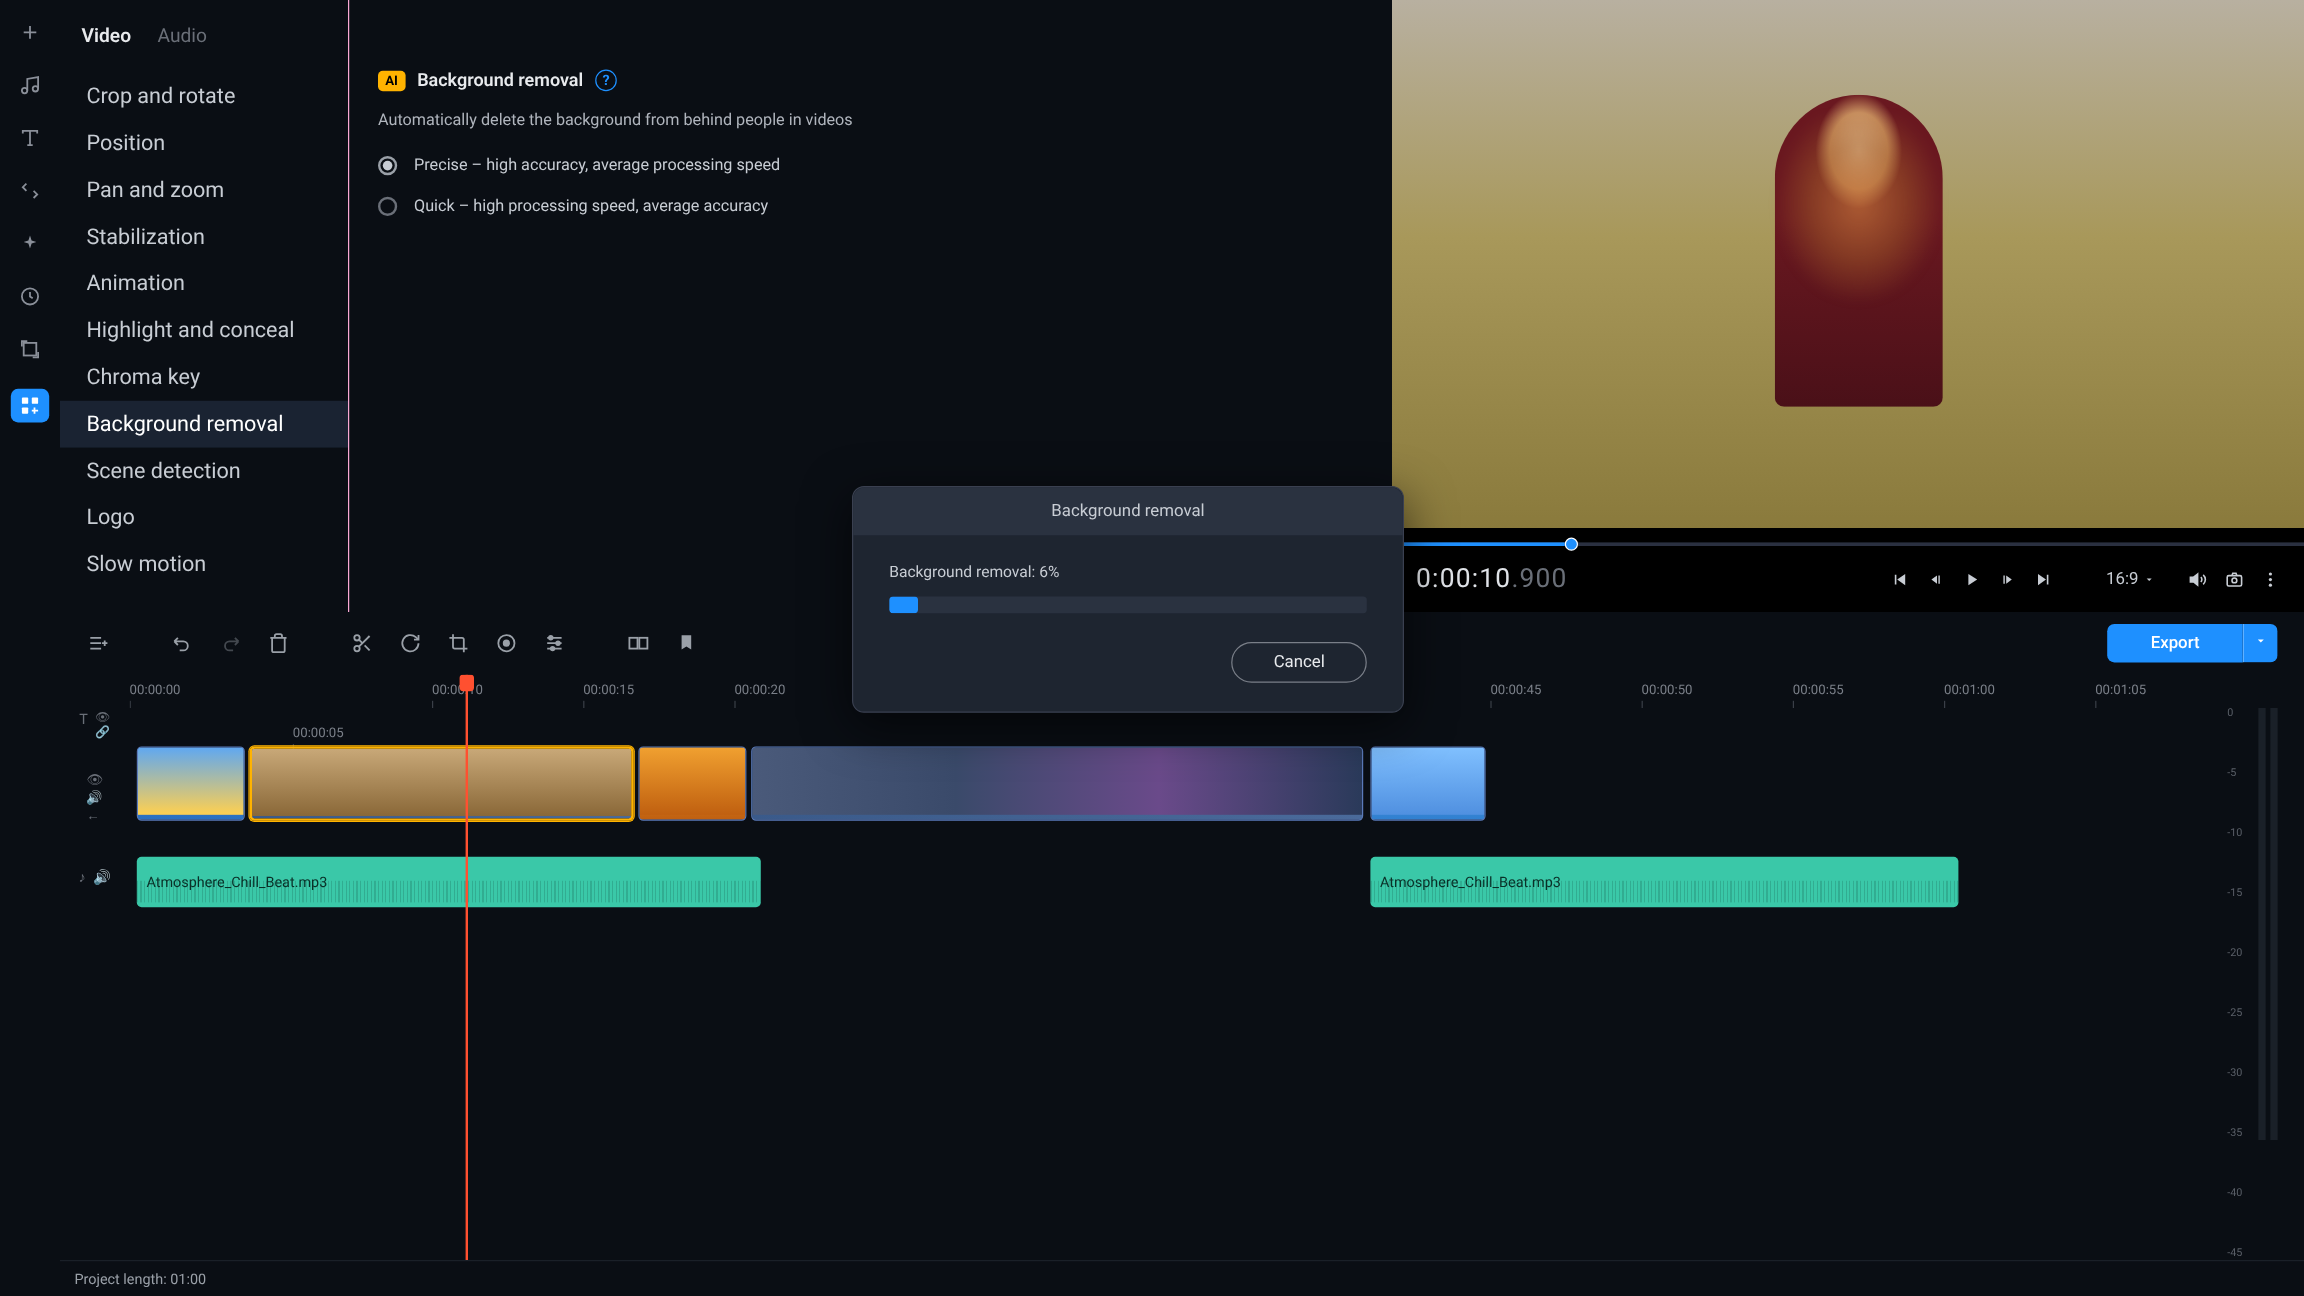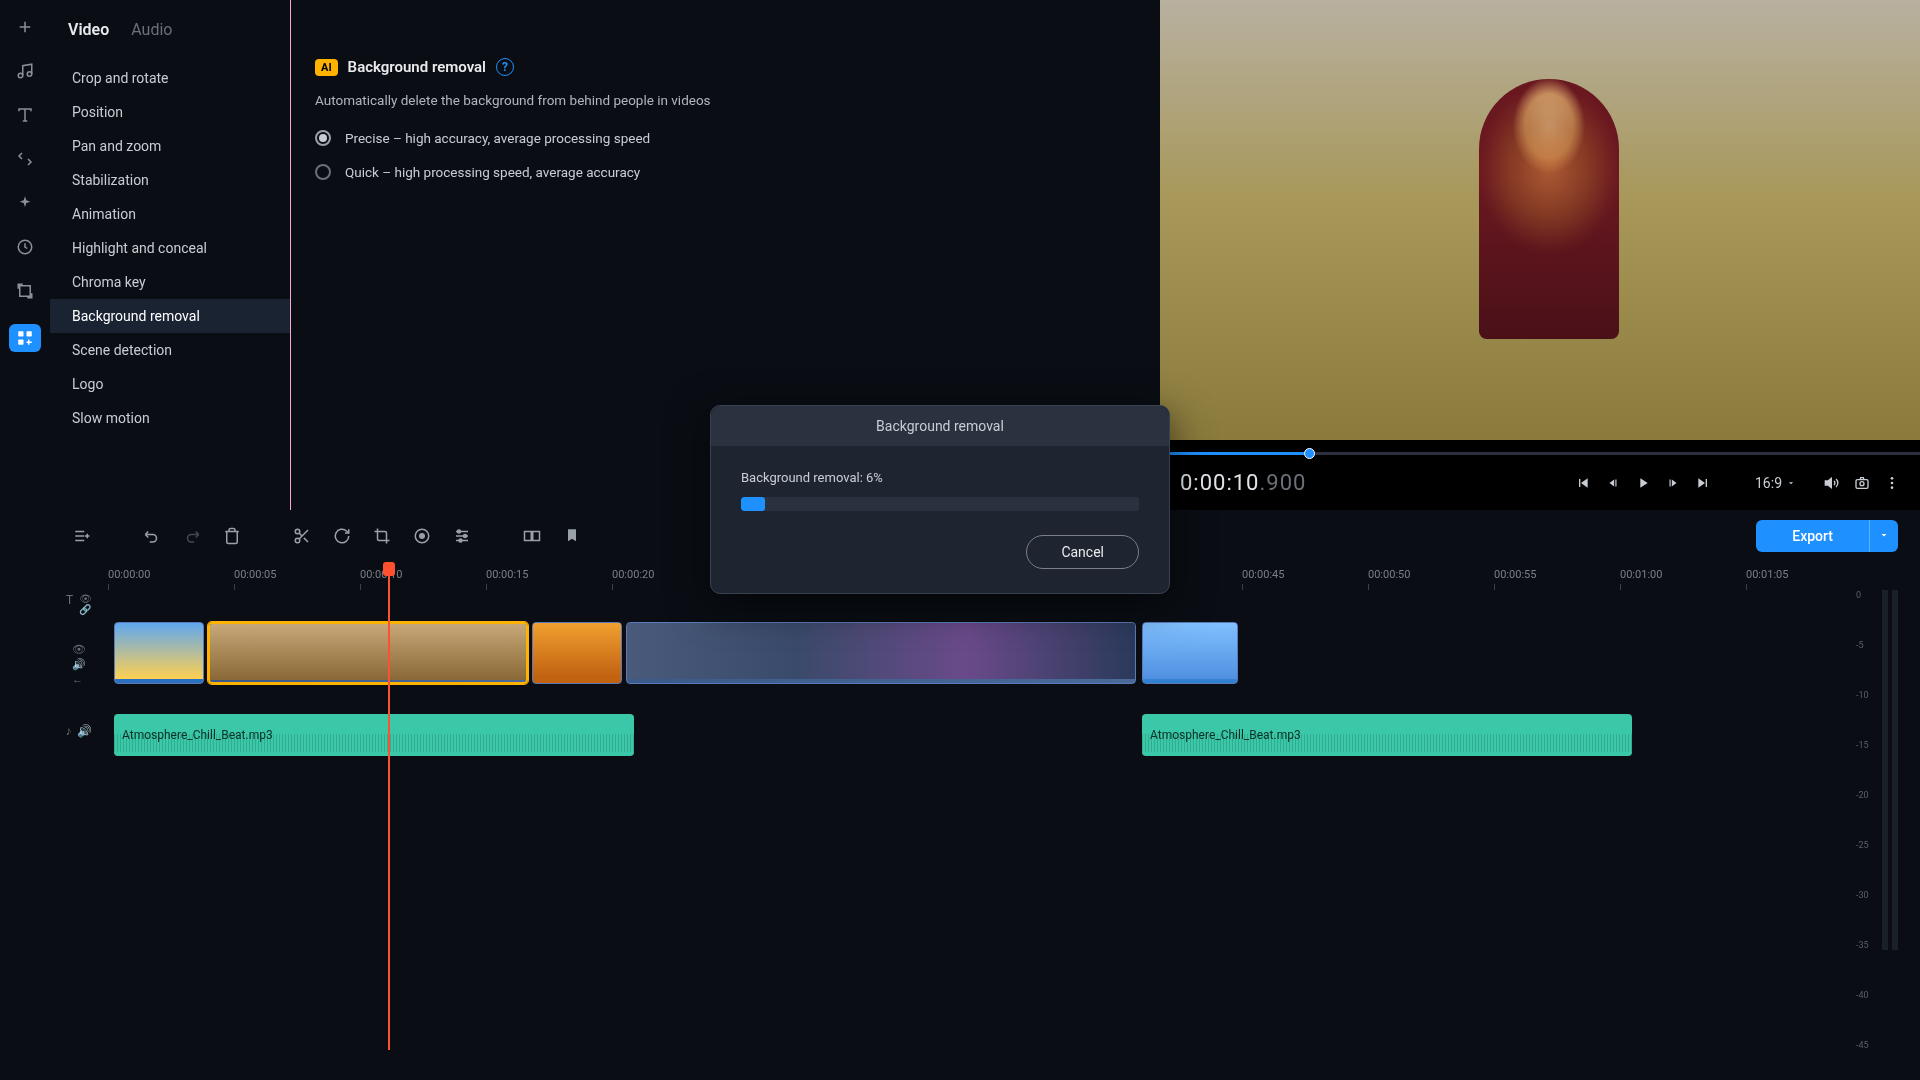--- a/index.html
+++ b/index.html
@@ -17,21 +17,21 @@
 
 
 .top { display: grid; grid-template-columns: 240px 1fr 760px; }
 
 .tabs-col { display: flex; flex-direction: column; }
 .tabs { display: flex; gap: 22px; padding: 20px 18px 14px; font-size: 16px; }
 .tab { color: #6a6f78; cursor: pointer; }
 .tab.active { color: #e8eaed; font-weight: 600; }
 
 .sidebar { padding: 8px 0; }
-.sidebar-item { padding: 9px 22px; font-size: 14px; color: #c8cdd4; cursor: pointer; }
+.sidebar-item { padding: 9px 22px; font-size: 18px; color: #c8cdd4; cursor: pointer; }
 .sidebar-item.active { background: #1a2332; color: #fff; }
 
 .panel { padding: 58px 24px 0 24px; border-left: 1px solid #f9a8d4; }
 .panel-hdr { display: flex; align-items: center; gap: 10px; margin-bottom: 16px; }
 .ai-badge { background: #ffb300; color: #000; font-weight: 700; font-size: 11px; padding: 2px 6px; border-radius: 4px; }
 .panel-title { font-size: 15px; font-weight: 600; color: #e8eaed; }
 .help-icon { width: 18px; height: 18px; border-radius: 50%; border: 1.5px solid #1e90ff; color: #1e90ff; display: flex; align-items: center; justify-content: center; font-size: 12px; font-weight: bold; cursor: pointer; }
 .panel-desc { font-size: 13.5px; color: #b0b5bd; margin-bottom: 22px; }
 .radio-row { display: flex; align-items: center; gap: 14px; margin-bottom: 18px; font-size: 13.5px; cursor: pointer; }
 .radio { width: 16px; height: 16px; border: 2px solid #6a6f78; border-radius: 50%; display: flex; align-items: center; justify-content: center; }
@@ -375,21 +375,21 @@
             <div class="gutter-ic">
                 <span>♪</span>
                 <span>🔊</span>
               </div>
           </div>
         </div>
 
         <div class="tl-tracks">
           <div class="ruler" id="ruler">
               <div class="ruler-tick" style="left: 0px;">00:00:00</div>
-              <div class="ruler-tick" style="left: 126px;">00:00:05</div>
+              <div class="ruler-tick" style="left: 136px; margin-top: 36px;">00:00:05</div>
               <div class="ruler-tick" style="left: 252px;">00:00:10</div>
               <div class="ruler-tick" style="left: 378px;">00:00:15</div>
               <div class="ruler-tick" style="left: 504px;">00:00:20</div>
               <div class="ruler-tick" style="left: 630px;">00:00:25</div>
               <div class="ruler-tick" style="left: 756px;">00:00:30</div>
               <div class="ruler-tick" style="left: 882px;">00:00:35</div>
               <div class="ruler-tick" style="left: 1008px;">00:00:40</div>
               <div class="ruler-tick" style="left: 1134px;">00:00:45</div>
               <div class="ruler-tick" style="left: 1260px;">00:00:50</div>
               <div class="ruler-tick" style="left: 1386px;">00:00:55</div>
@@ -439,20 +439,23 @@
                 <div>-40</div>
                 <div>-45</div>
               </div>
             <div class="meter"></div>
           </div>
           <div class="meter"></div>
         </div>
       </div>
     </div>
 
+    <div class="statusbar">
+      <span>Project length: 01:00</span>
+    </div>
   </div>
 </div>
 
 <div class="modal">
   <div class="modal-hdr">Background removal</div>
   <div class="modal-body">
     <div class="modal-text">Background removal: 6%</div>
     <div class="prog-bar">
         <div class="prog-fill" id="prog-fill" style="width: 6%;"></div>
       </div>

